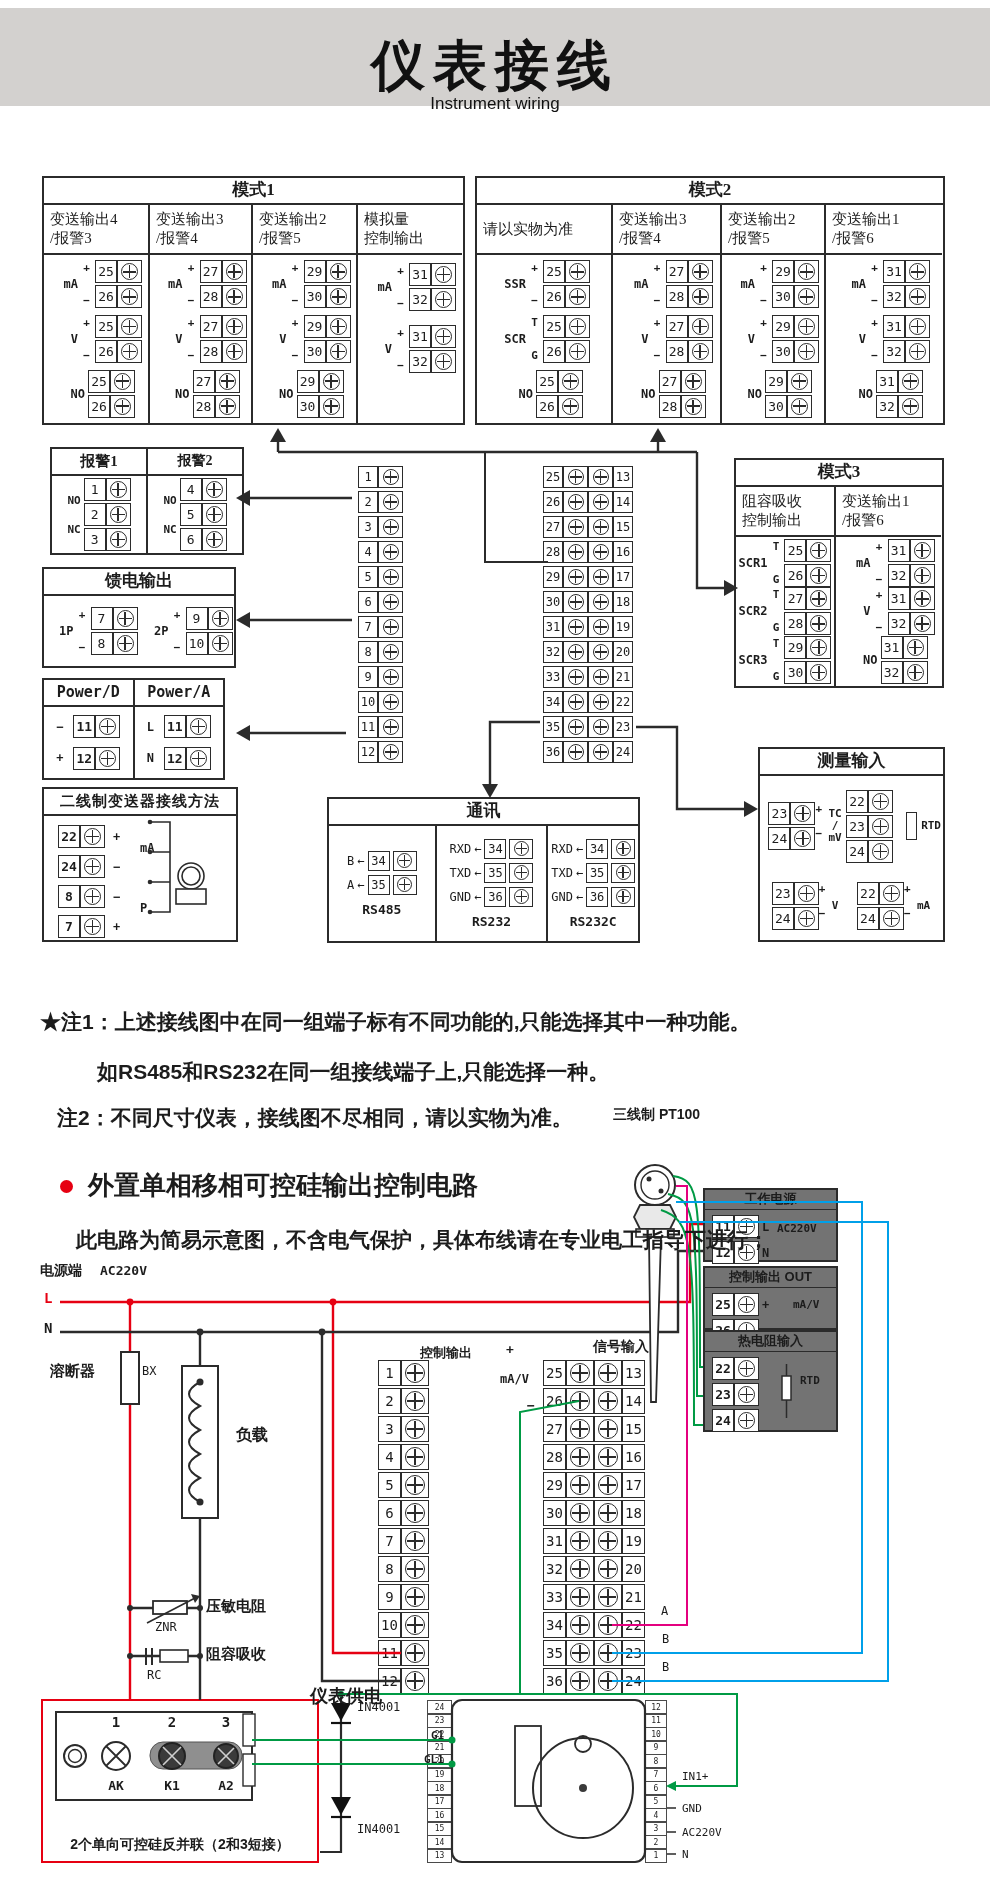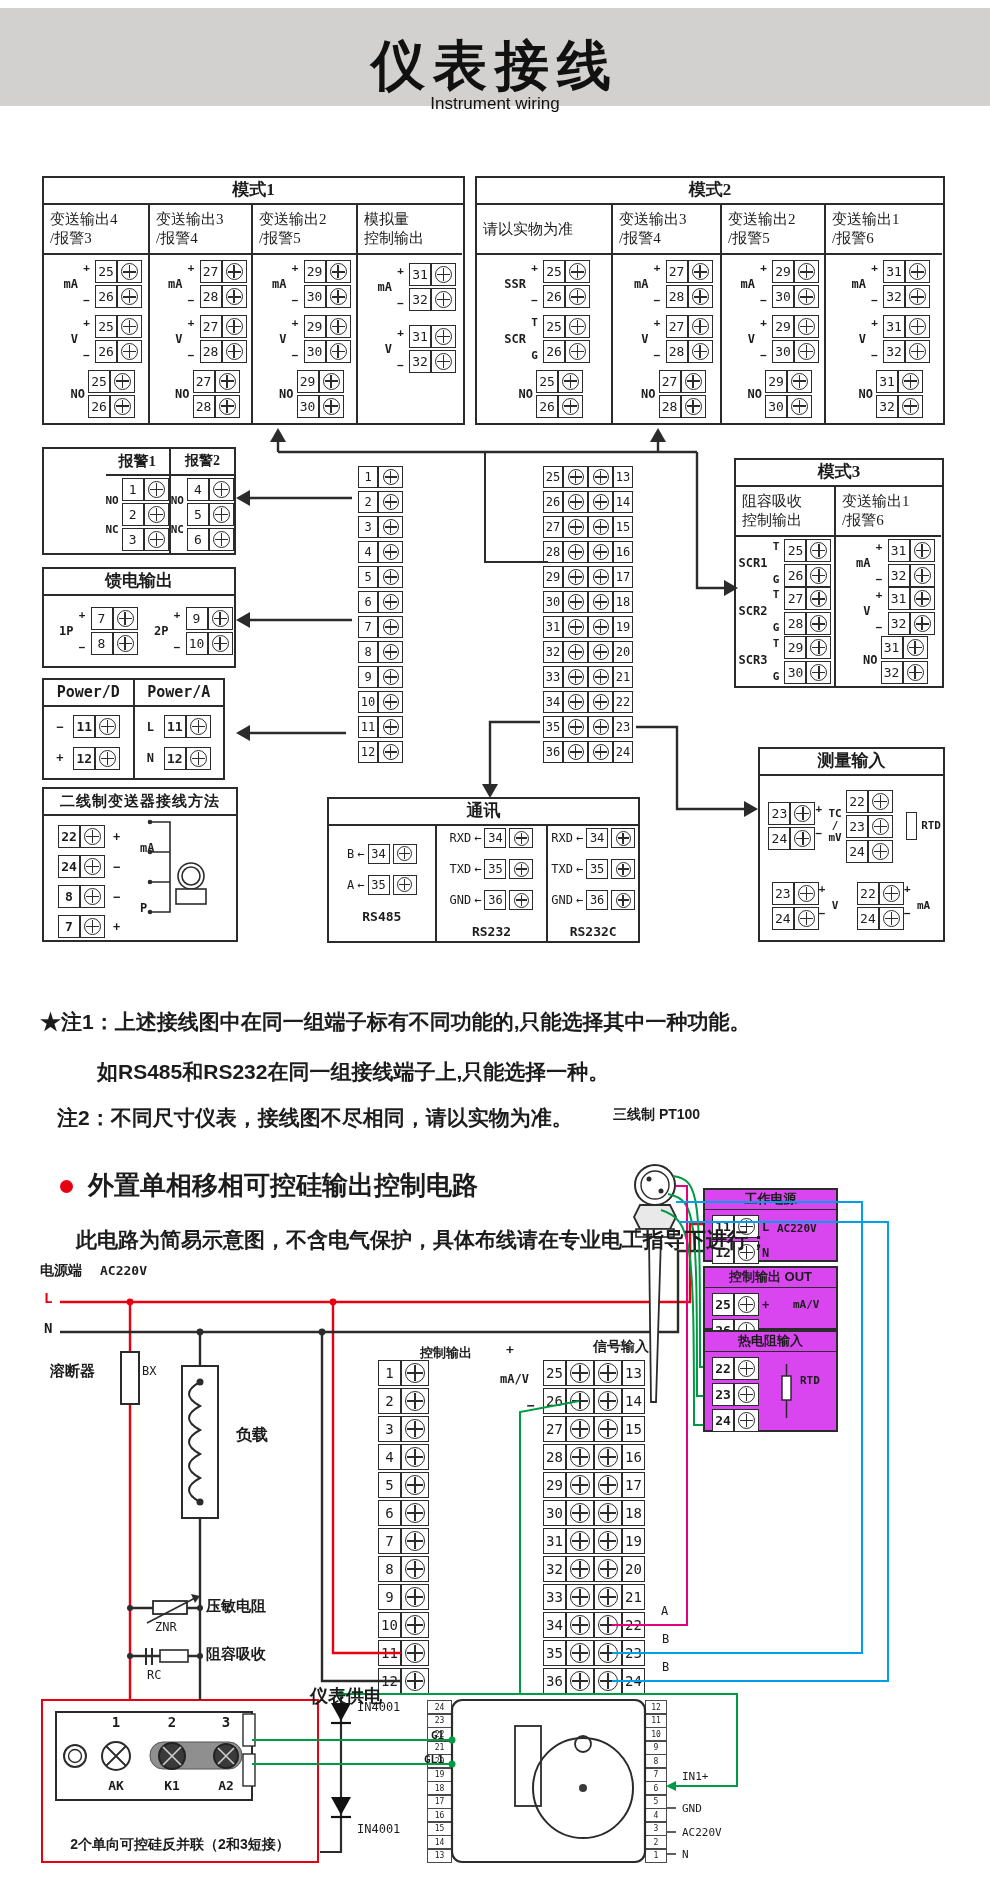--- a/index.html
+++ b/index.html
@@ -50,31 +50,31 @@
   .abody{flex:1;display:flex;align-items:center;justify-content:center;gap:3px}
   .asw{display:flex;flex-direction:column;justify-content:space-around;height:58px;
        font:bold 11px "DejaVu Sans Mono",monospace}
   .fbody{flex:1;display:flex;justify-content:space-around;align-items:center}
   .prow{display:flex;align-items:center;gap:3px;font:bold 12px "DejaVu Sans Mono",monospace}
   .pbody{flex:1;display:flex;flex-direction:column;justify-content:space-around;align-items:center;padding:4px 0}
   .twrows{padding:9px 0 0 14px;display:flex;flex-direction:column;gap:7px}
   .twsign{font:bold 12px "DejaVu Sans Mono",monospace;margin-left:5px}
   .csecs{display:flex;flex:1}
   .csec{border-right:2px solid #2b2b2b;display:flex;flex-direction:column;align-items:center;
-        justify-content:center;gap:11px;box-sizing:border-box}
+        justify-content:center;gap:4px;box-sizing:border-box}
   .csec:last-child{border-right:none}
   .crow{display:flex;align-items:center;gap:3px;font:12px "DejaVu Sans Mono",monospace}
   .cname{font:bold 13px "DejaVu Sans Mono",monospace;margin-top:3px}
   .mgrid{display:grid;grid-template-columns:1fr 1fr;row-gap:12px;padding:10px 2px 6px 4px;flex:1}
   .mgcell{display:flex;align-items:center;justify-content:center;gap:4px}
   .mglab{font:bold 11px "DejaVu Sans Mono",monospace;white-space:pre-line;text-align:center;line-height:1.1}
   .msign{font:bold 11px "DejaVu Sans Mono",monospace;width:9px}
   .res{width:9px;height:26px;border:1.6px solid #2b2b2b;background:#fff}
   
-  .pbox{box-sizing:border-box;border:2px solid #2b2b2b;background:#d946ef;position:absolute}
+  .pbox{box-sizing:border-box;border:2px solid #2b2b2b;background:#737373;position:absolute}
   .ptitle{font:bold 13px "Liberation Sans",sans-serif;text-align:center;border-bottom:1.6px solid #2b2b2b;
         height:19px;line-height:18px}
   .prows{padding:5px 0 0 7px;display:flex;flex-direction:column;gap:3px}
   .punit{position:absolute;font:bold 11px "DejaVu Sans Mono",monospace}
   
   .srow{position:absolute;display:flex}
   .pincell{position:absolute;border:1px solid #4a4a4a;box-sizing:border-box;background:#fff;
         font:8px "DejaVu Sans Mono",monospace;display:flex;align-items:center;justify-content:center}
   
   .lab{position:absolute;white-space:nowrap}
@@ -757,21 +757,21 @@
                     <div class="tcell">
                       <div class="screw"></div>
                     </div>
                   </div>
                 </div>
               </div>
             </div>
           </div>
         </div>
       </div>
-      <div class="sbox" style="position: absolute; left: 42px; top: 447px; width: 194px; height: 108px; align-items: flex-end;">
+      <div class="sbox" style="position: absolute; left: 50px; top: 447px; width: 194px; height: 108px;">
         <div class="acols">
           <div class="acol">
             <div class="stitle" style="font-size: 15px;">报警1</div>
             <div class="abody">
               <div class="asw">
                 <span>NO</span>
                 <span>NC</span>
               </div>
               <div class="gterms">
                 <div class="trow">

